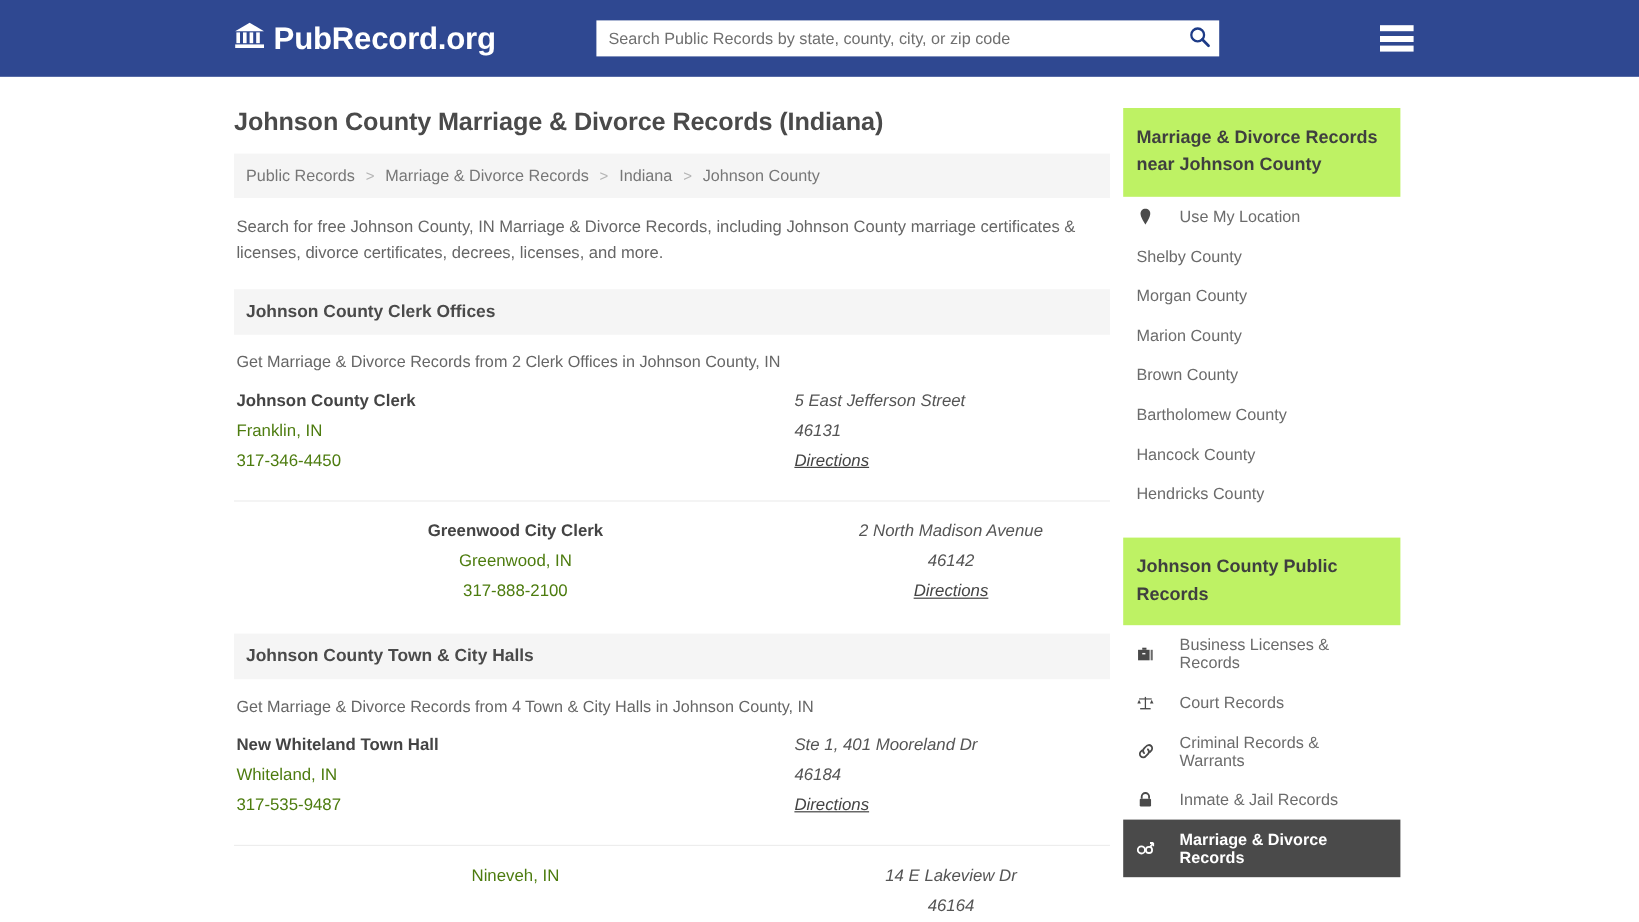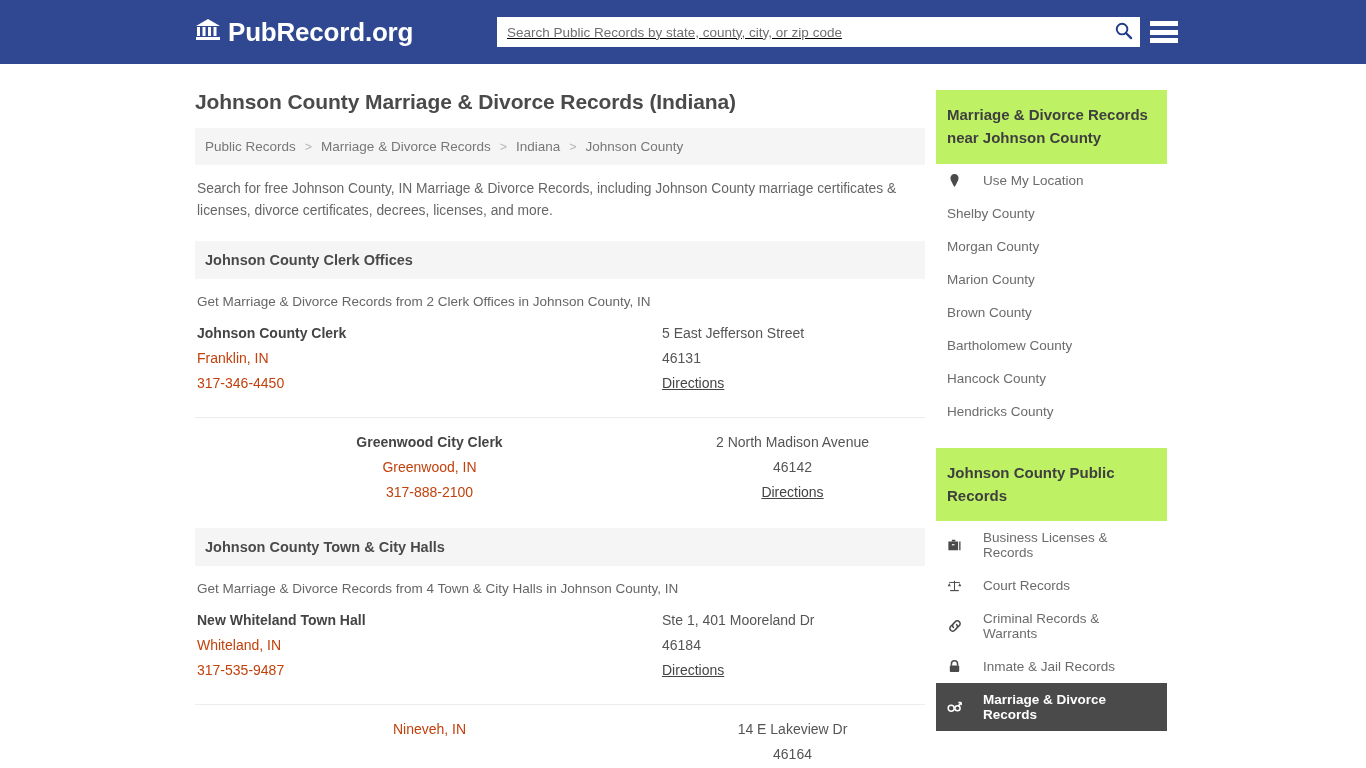--- a/index.html
+++ b/index.html
@@ -30,26 +30,25 @@
     color: #ffffff;
     font-size: 26px;
     font-weight: bold;
     letter-spacing: -0.2px;
     white-space: nowrap;
   }
   .search-wrap {
     position: absolute;
     left: 497px;
     top: 17px;
-    width: 643px;
+    width: 519px;
     height: 30px;
     background: #ffffff;
     display: flex;
     align-items: center;
-    text-decoration: underline;
   }
   .search-input {
     flex: 1;
     border: 0;
     outline: none;
     height: 28px;
     padding: 0 10px;
     font-size: 13.5px;
     color: #333;
     font-family: "Liberation Sans", sans-serif;
@@ -128,23 +127,23 @@
     color: #666;
     padding: 15px 2px 0 2px;
   }
   .listing {
     display: flex;
     padding: 16px 2px 0 2px;
     font-size: 14px;
   }
   .listing + .listing { border-top: 1px solid #ededed; margin-top: 17px; padding-top: 16px; text-align: center; }
   .listing-left { width: 465px; }
-  .listing-right { flex: 1; }
+  .listing-right { flex: 1; font-style: italic; }
   .l-name { font-weight: bold; color: #444; margin-bottom: 9px; }
-  .l-city, .l-phone { color: #c2410c; margin-bottom: 9px; }
+  .l-city, .l-phone { color: #4d7c0f; margin-bottom: 9px; }
   .l-addr, .l-zip { color: #555; margin-bottom: 9px; }
   .l-dir { color: #444; text-decoration: underline; cursor: pointer; }
 
   
   .side-box-head {
     background: #bef264;
     padding: 13px 11px 14px 11px;
     font-size: 15px;
     font-weight: bold;
     color: #3f3f3f;

